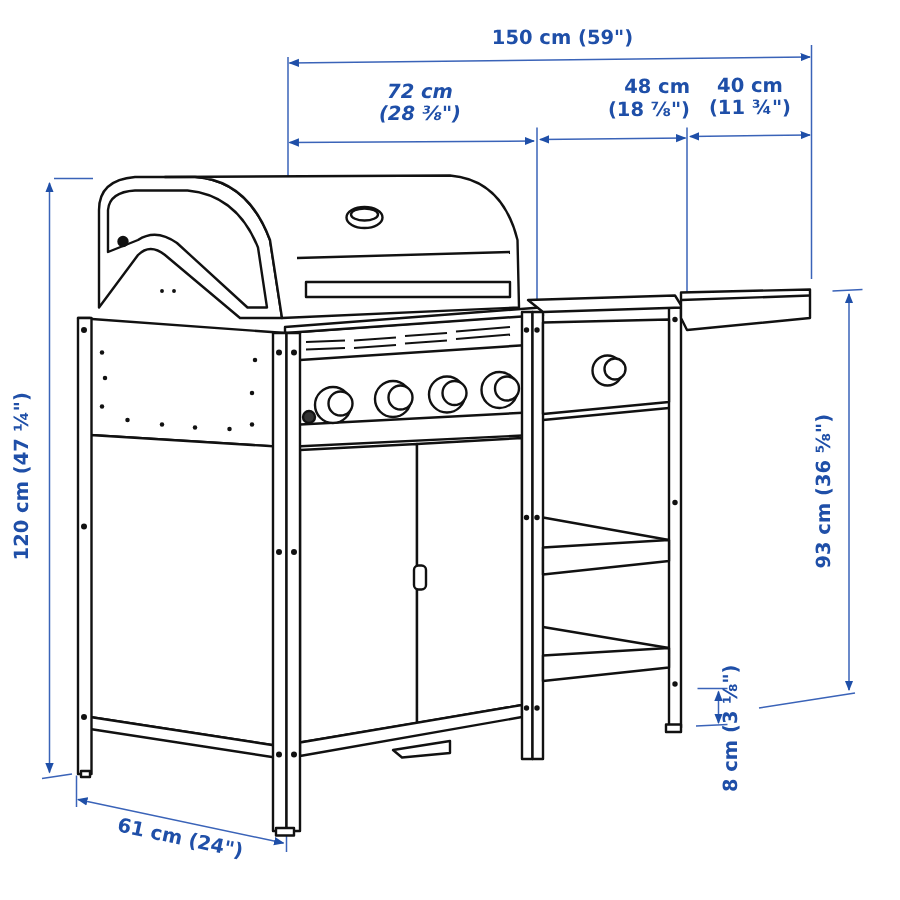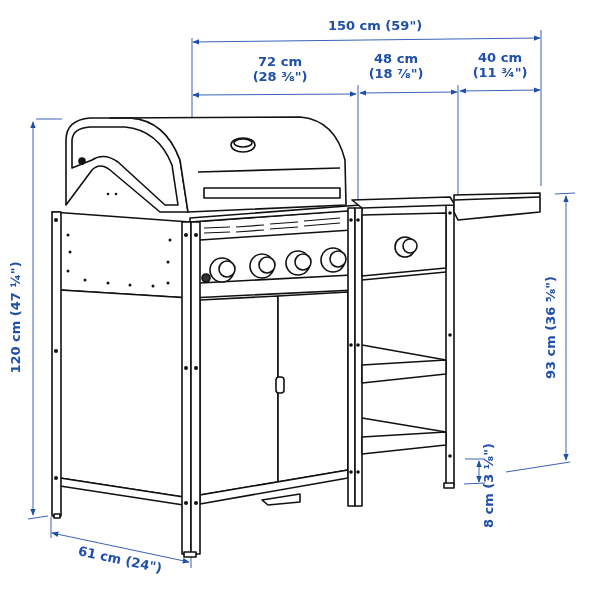--- a/index.html
+++ b/index.html
@@ -184,26 +184,26 @@
       <line x1="362" y1="418" x2="446" y2="432" fill="none"></line>
 
       <path d="M454,195 L540,193 L540,212 L458,220 L454,212 z"></path>
       <line x1="454" y1="200" x2="540" y2="197" fill="none"></line>
     </g>
   </svg>
 
   
   <div class="dim-label" style="left:300px; top:18px; width:150px;">150 cm (59")</div>
 
-  <div class="dim-label" style="left:235px; top:54px; width:90px;">
+  <div class="dim-label" style="left:235px; top:54px; width:90px;font-style:italic;">
     <span class="sub">72 cm</span>
     <span class="sub">(28 ⅜")</span>
   </div>
 
-  <div class="dim-label" style="left:356px; top:51px; width:80px;">
+  <div class="dim-label" style="left:380px; top:51px; width:80px;text-align:right;">
     <span class="sub">48 cm</span>
     <span class="sub">(18 ⅞")</span>
   </div>
 
   <div class="dim-label" style="left:460px; top:50px; width:80px;">
     <span class="sub">40 cm</span>
     <span class="sub">(11 ¾")</span>
   </div>
 
   <div class="dim-label vert" style="left:-50px; top:310px; width:130px; transform: rotate(-90deg);">120 cm (47 ¼")</div>

